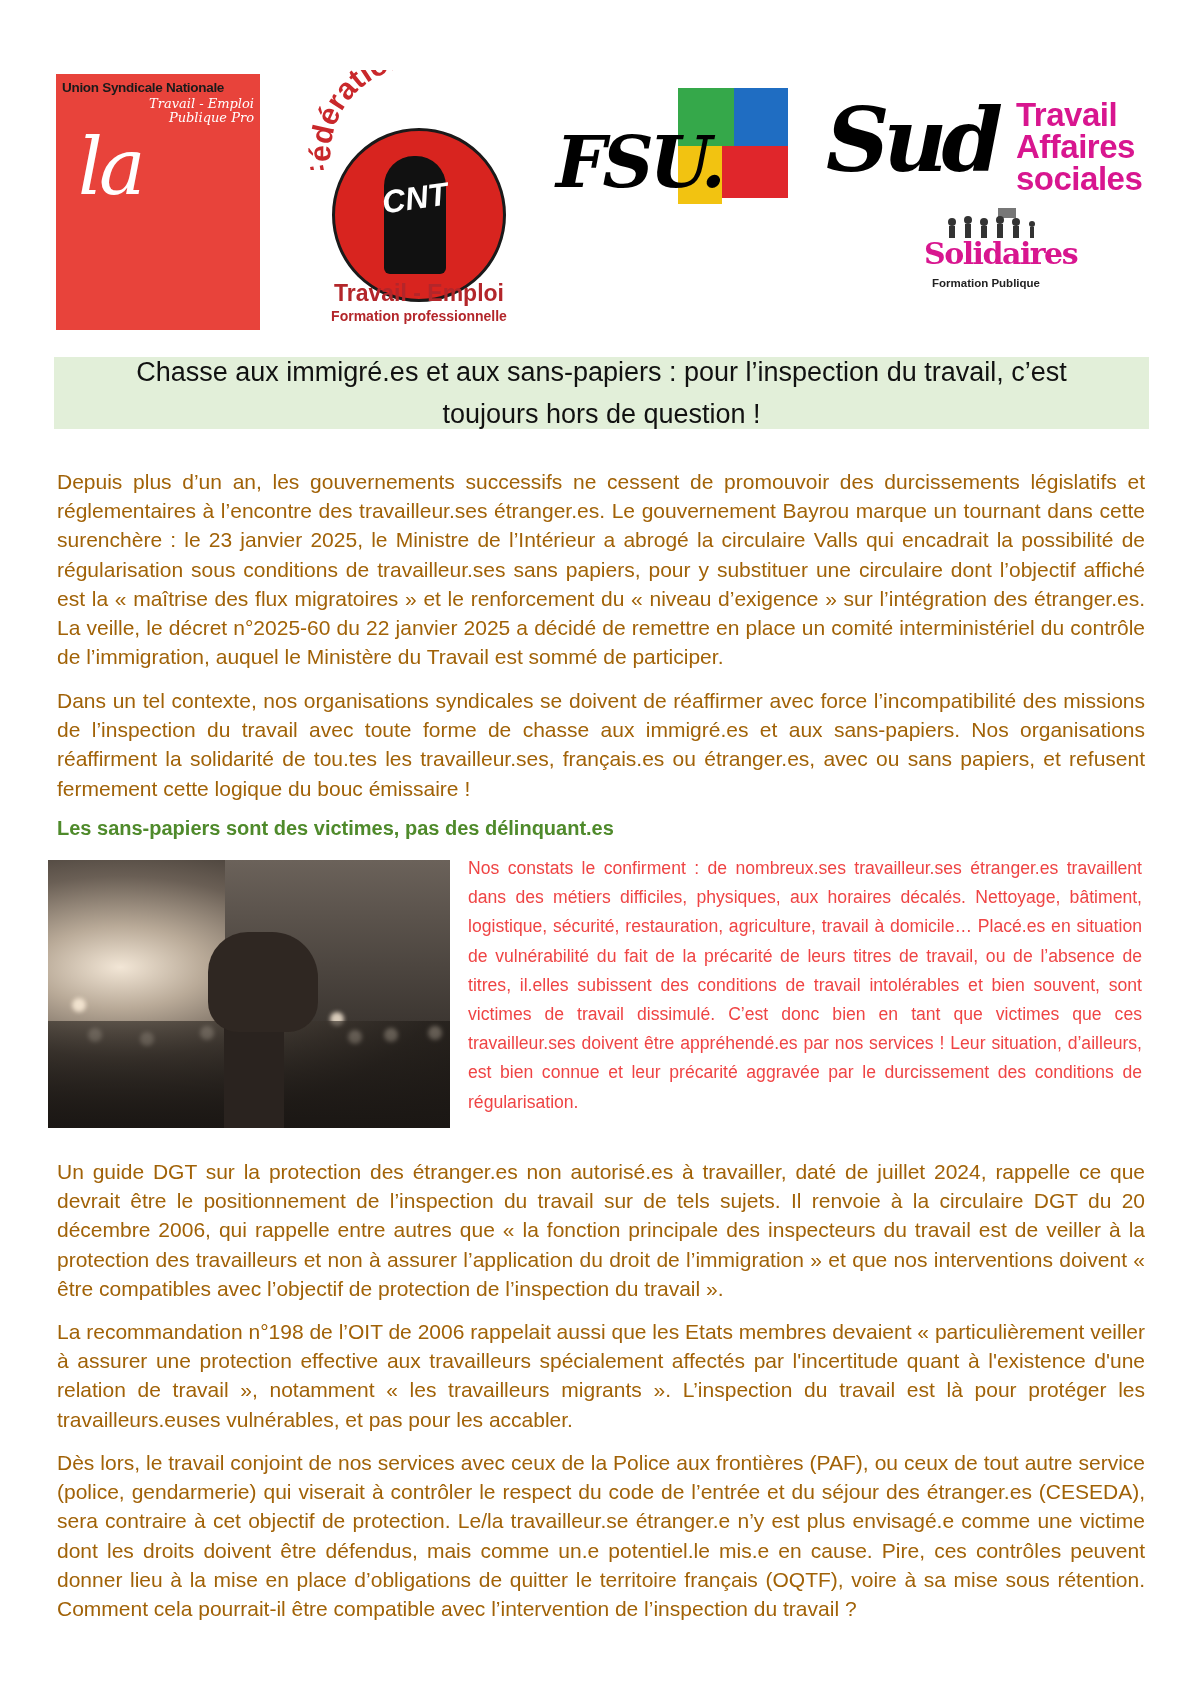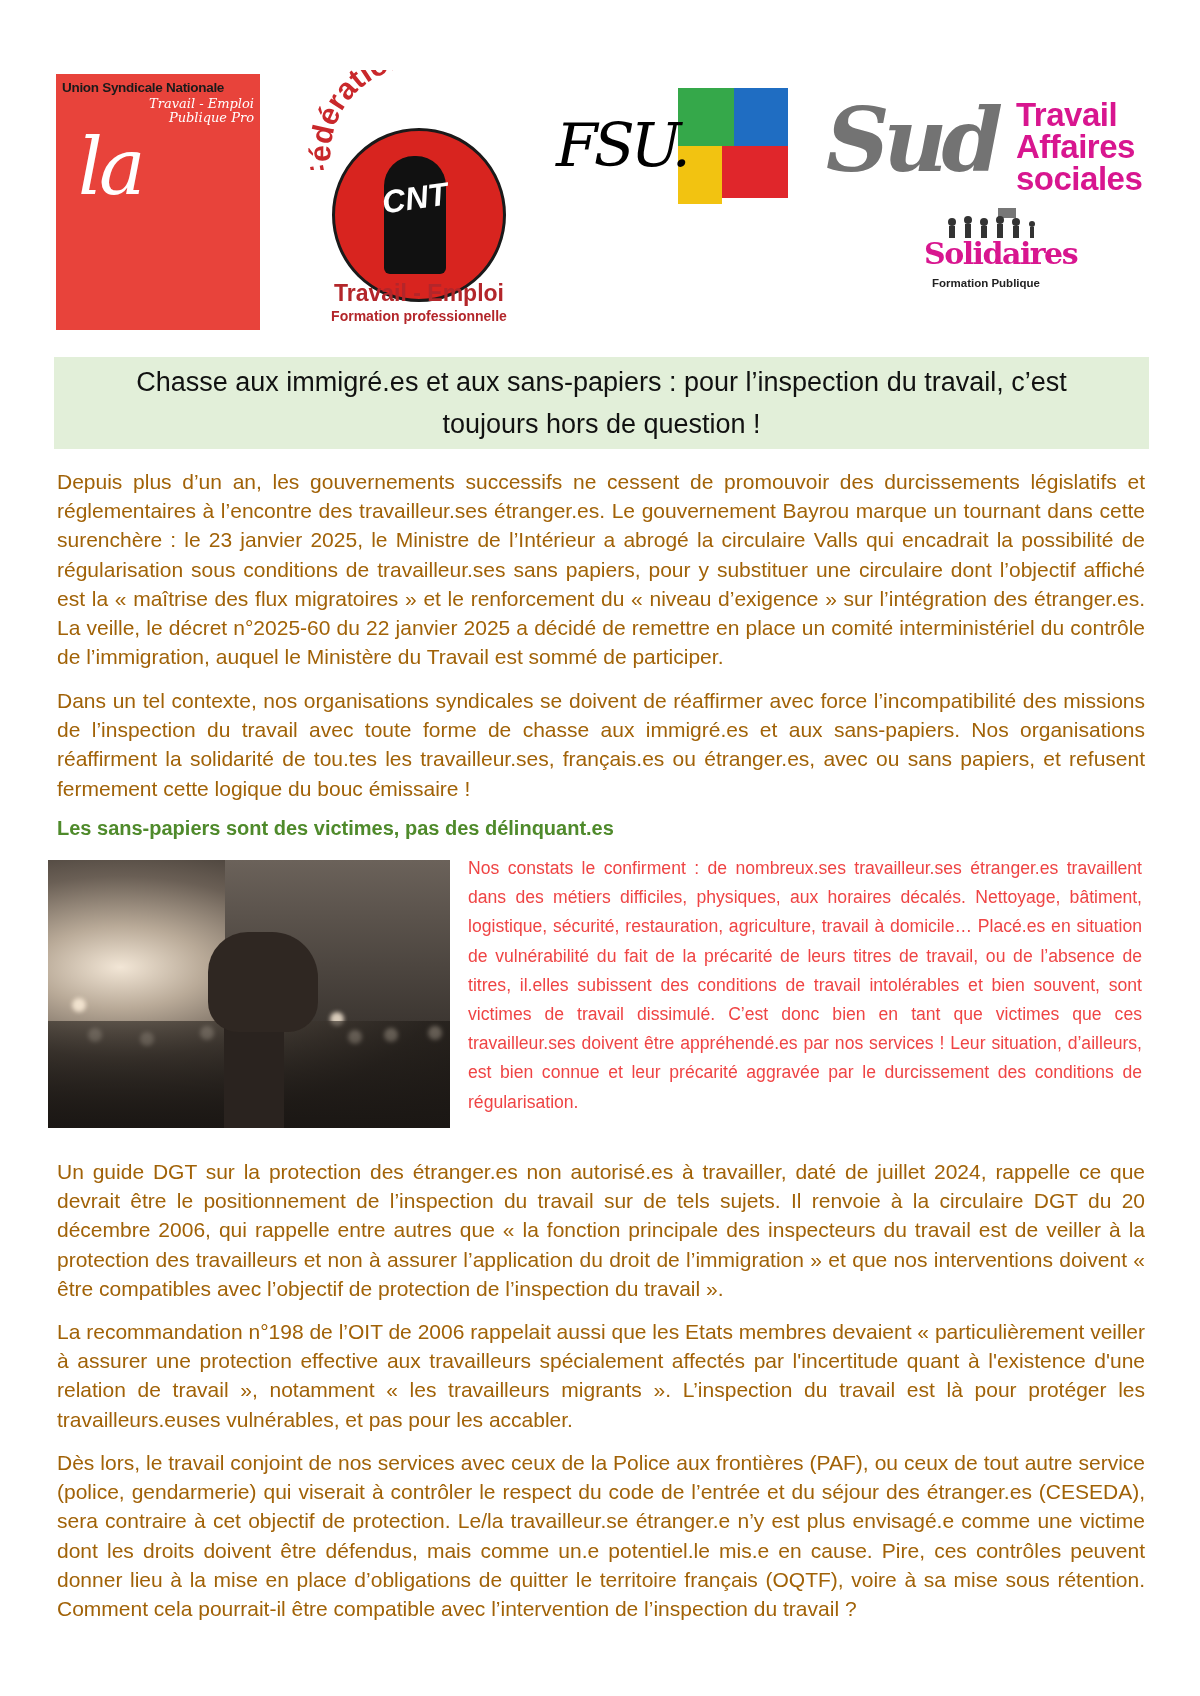--- a/index.html
+++ b/index.html
@@ -21,33 +21,33 @@
   .cnt .arc { position:absolute; top:0; left:0; width:226px; height:100px; font-weight:bold; font-size:30px; color:#c9282b; }
   .cnt .circle { position:absolute; top:58px; left:28px; width:168px; height:168px; border-radius:50%; background:#d8241f; border:3px solid #1a1a1a; }
   .cnt .cat { position:absolute; top:86px; left:80px; width:62px; height:118px; background:#111; border-radius:30px 30px 6px 6px; }
   .cnt .cnt-txt { position:absolute; top:110px; left:78px; font-weight:bold; font-style:italic; font-size:32px; color:#fff; transform:rotate(-8deg); }
   .cnt .t1 { position:absolute; top:210px; left:0; width:230px; text-align:center; font-weight:bold; font-size:23px; color:#b3262a; }
   .cnt .t2 { position:absolute; top:238px; left:0; width:230px; text-align:center; font-weight:bold; font-size:14px; color:#b3262a; }
 
   
   .fsu { left:500px; top:18px; width:232px; height:230px; }
   .fsu .blk { position:absolute; }
-  .fsu .fsu-txt { position:absolute; top:22px; left:0; font-family:"DejaVu Serif", serif; font-style:italic; font-weight:normal; font-size:60px; color:#000; letter-spacing:-4px; }
+  .fsu .fsu-txt { position:absolute; top:32px; left:0; font-family:"DejaVu Serif", serif; font-style:italic; font-weight:bold; font-size:71px; color:#000; letter-spacing:-4px; }
   .fsu .tefe { position:absolute; top:124px; left:4px; font-weight:bold; font-size:82px; letter-spacing:-3px; line-height:1; }
 
   
   .sud { left:770px; top:20px; width:320px; height:230px; }
-  .sud .sud-txt { position:absolute; top:-2px; left:0; font-family:"DejaVu Serif", serif; font-style:italic; font-weight:bold; font-size:88px; color:#737373; letter-spacing:-6px; }
+  .sud .sud-txt { position:absolute; top:-2px; left:0; font-family:"DejaVu Serif", serif; font-style:italic; font-weight:bold; font-size:88px; color:#000000; letter-spacing:-6px; }
   .sud .r { position:absolute; left:190px; font-weight:bold; font-size:33px; color:#d8168f; line-height:33px; letter-spacing:-0.5px; }
   .sud .sol { position:absolute; top:146px; left:98px; font-family:"DejaVu Serif", serif; font-weight:bold; font-size:30px; color:#d8168f; letter-spacing:-1.5px; }
   .sud .fp { position:absolute; top:187px; left:106px; font-weight:bold; font-size:11.5px; color:#222; }
   .sud .crowd { position:absolute; top:118px; left:112px; width:110px; height:30px; }
 
   
-  .title-box { position:absolute; top:357px; left:54px; width:1095px; height:92px; background:#e2efd9; display:flex; align-items:center; justify-content:center; text-align:center; }
+  .title-box { position:absolute; top:357px; left:54px; width:1095px; height:72px; background:#e2efd9; display:flex; align-items:center; justify-content:center; text-align:center; }
   .title-box h1 { margin:0; font-family:"Liberation Sans Narrow","Liberation Sans", sans-serif; font-weight:normal; font-size:27px; line-height:42px; color:#111; width:1010px; }
 
   .p { position:absolute; left:57px; width:1088px; margin:0; font-size:21px; line-height:29.2px; text-align:justify; color:#a16207; }
   .h2 { position:absolute; left:57px; top:817px; margin:0; font-size:20px; font-weight:bold; color:#4f8a2b; }
 
   .photo { position:absolute; left:48px; top:860px; width:402px; height:268px; overflow:hidden;
     background: radial-gradient(ellipse at 18% 40%, #f2e6d6 0%, #b9aa98 18%, #6a5f55 40%, #2b2622 70%, #151210 100%); }
   .photo .bld { position:absolute; top:0; right:0; width:56%; height:60%; background:linear-gradient(180deg,#6b625a,#3d3732); }
   .photo .crowd { position:absolute; bottom:0; left:0; width:100%; height:40%; background:linear-gradient(180deg,rgba(40,35,30,0.6),#1b1714); }
   .photo .light { position:absolute; width:14px; height:14px; border-radius:50%; background:rgba(255,240,220,0.8); filter:blur(2px); }

